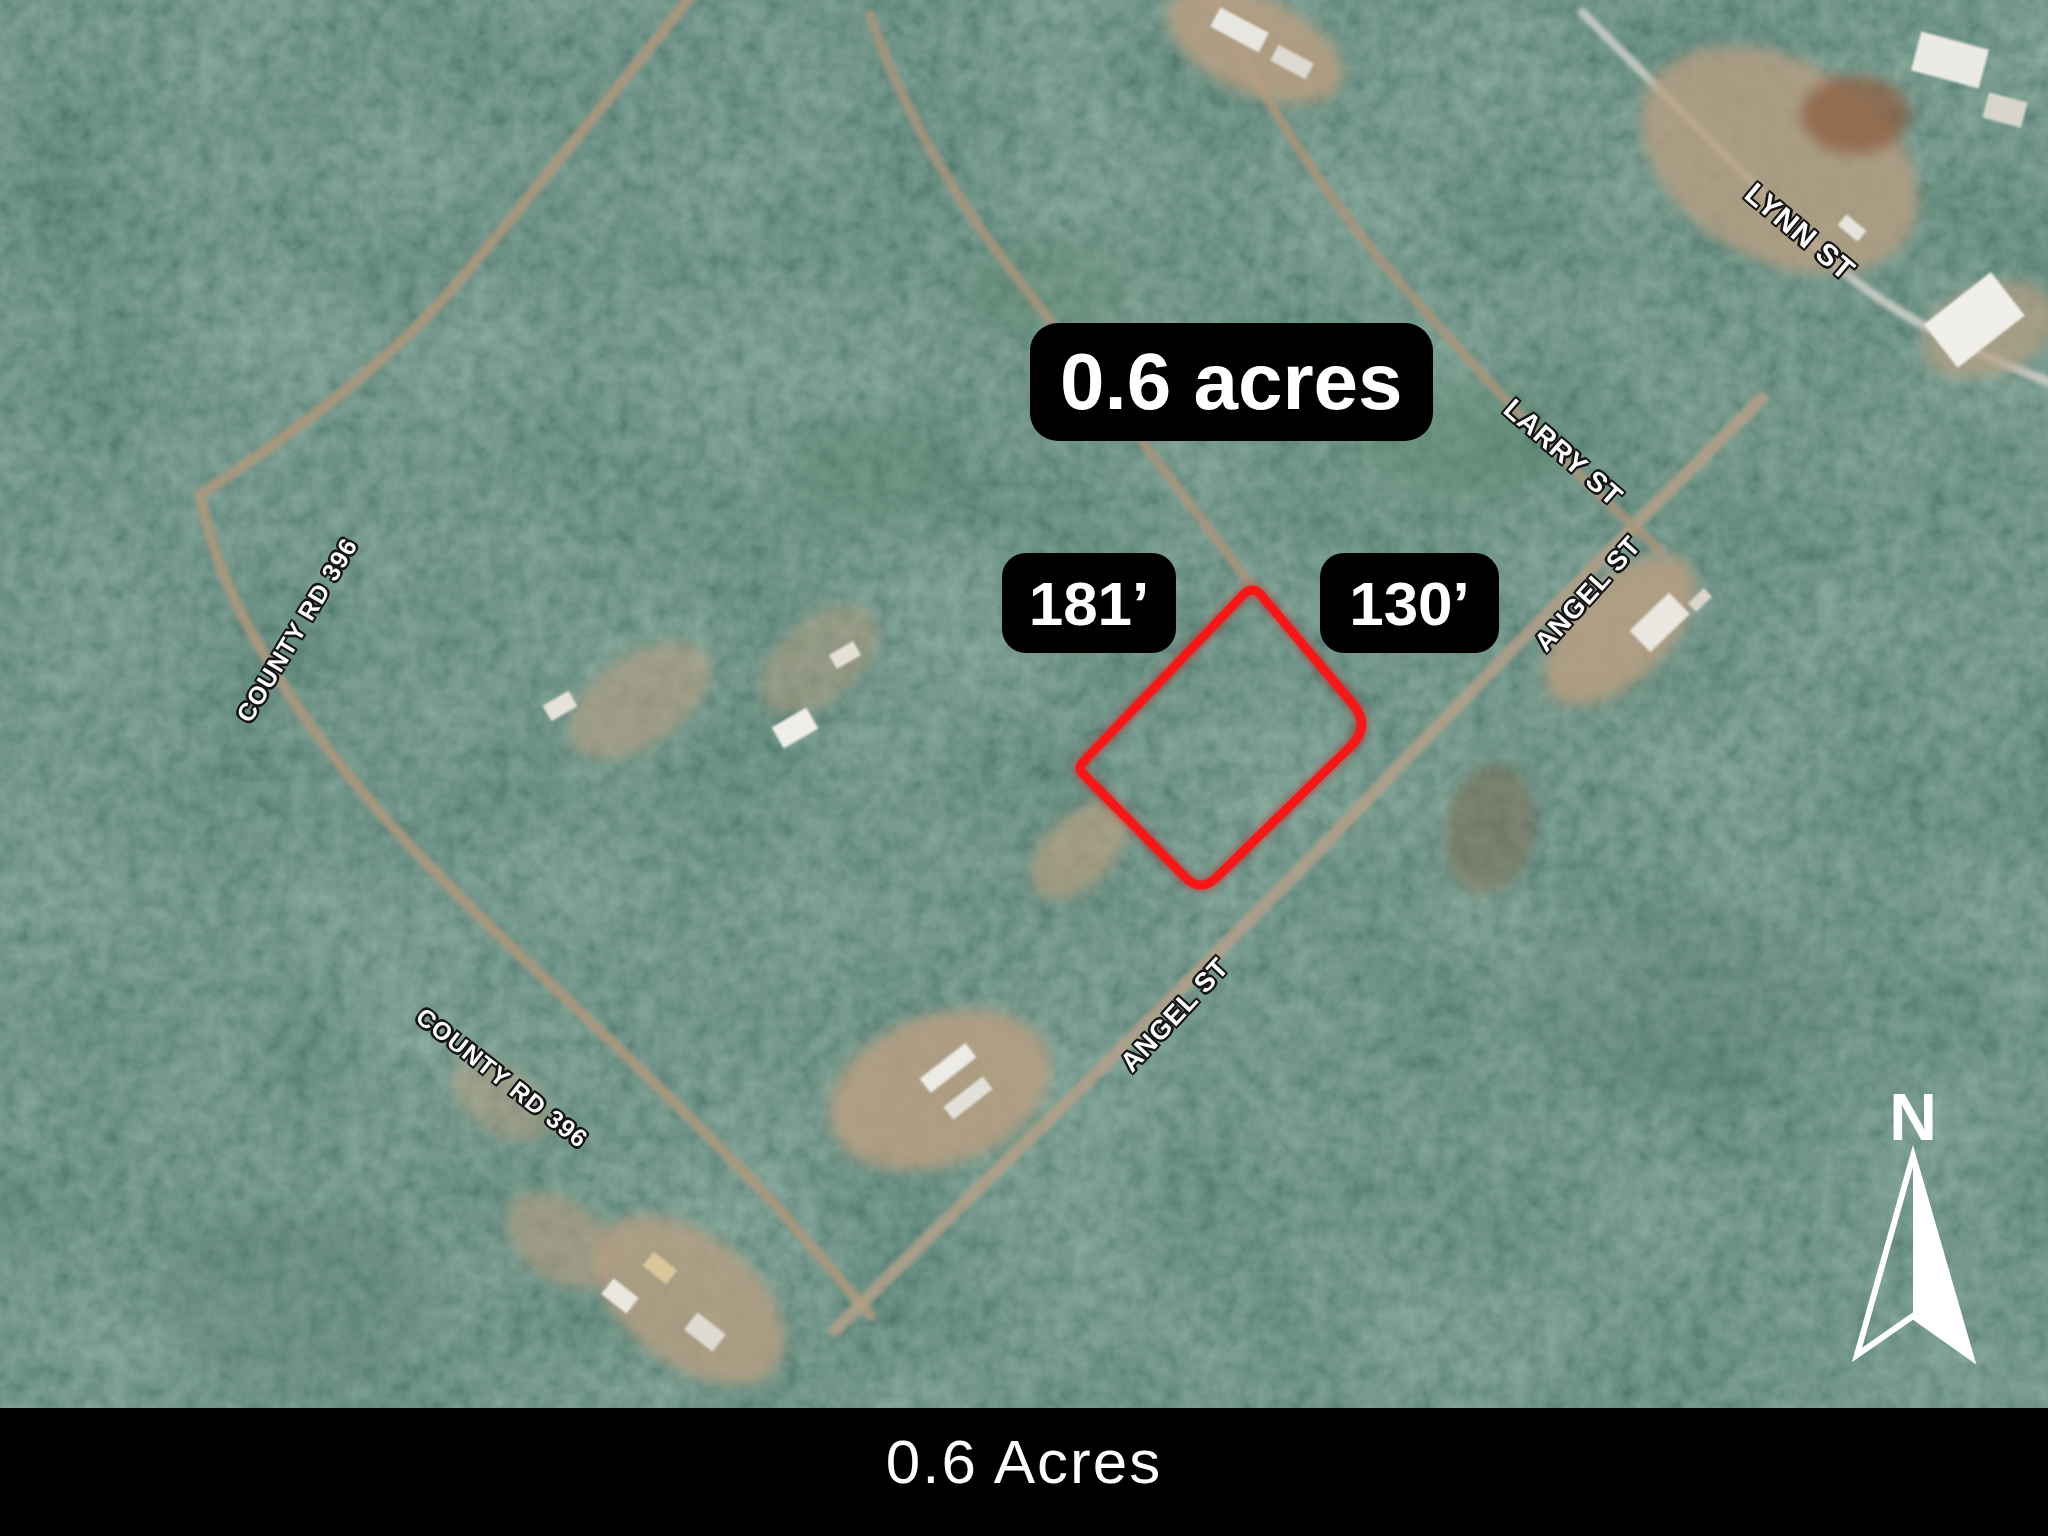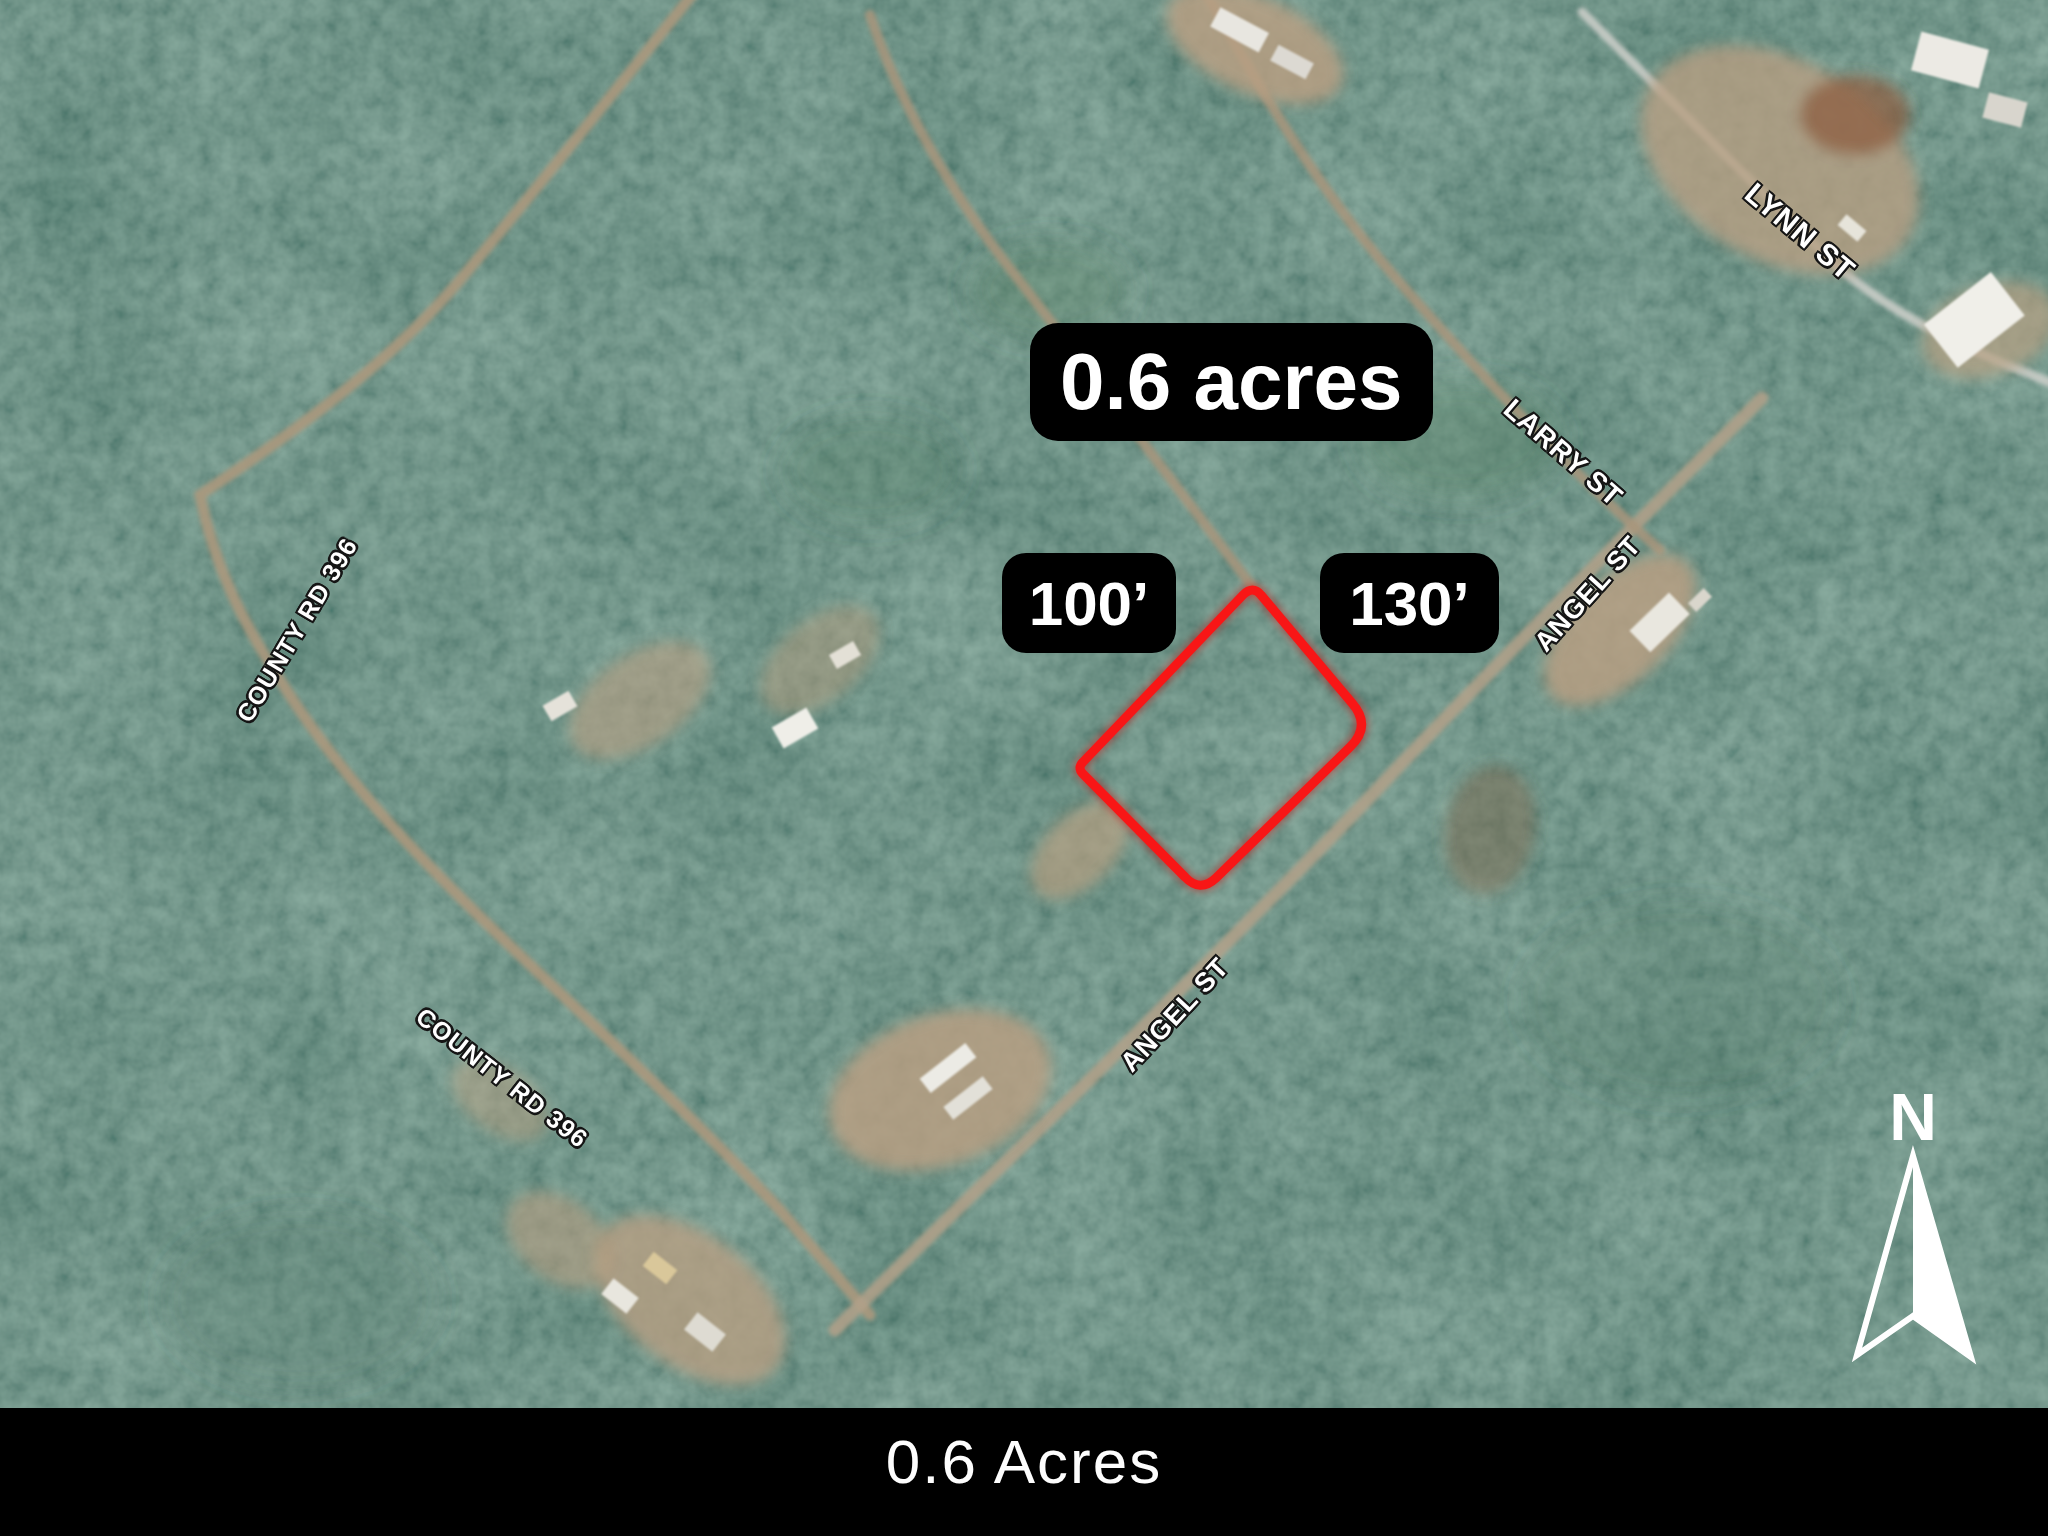--- a/index.html
+++ b/index.html
@@ -140,21 +140,21 @@
     </svg>
 
     <div class="street-label" style="left:1800px;top:232px;font-size:30px;transform:translate(-50%,-50%) rotate(40deg);">LYNN ST</div>
     <div class="street-label" style="left:1563px;top:453px;font-size:28px;transform:translate(-50%,-50%) rotate(41deg);">LARRY ST</div>
     <div class="street-label" style="left:1588px;top:594px;font-size:27px;transform:translate(-50%,-50%) rotate(-48deg);">ANGEL ST</div>
     <div class="street-label" style="left:1175px;top:1015px;font-size:27px;transform:translate(-50%,-50%) rotate(-47deg);">ANGEL ST</div>
     <div class="street-label" style="left:297px;top:630px;font-size:25px;transform:translate(-50%,-50%) rotate(-59deg);">COUNTY RD 396</div>
     <div class="street-label" style="left:502px;top:1078px;font-size:25px;transform:translate(-50%,-50%) rotate(38deg);">COUNTY RD 396</div>
 
     <div class="badge area">0.6 acres</div>
-    <div class="badge dim-left">100’</div>
+    <div class="badge dim-left">181’</div>
     <div class="badge dim-right">130’</div>
 
     <svg class="compass" width="150" height="295" viewBox="0 0 150 295">
       <text x="73" y="62" text-anchor="middle" fill="#ffffff" font-family="Liberation Sans, sans-serif" font-size="66" font-weight="700">N</text>
       <path d="M 73,78 L 17,277 L 73,238 L 131,279 Z" fill="none" stroke="#ffffff" stroke-width="6" stroke-linejoin="miter"></path>
       <path d="M 73,78 L 131,279 L 73,238 Z" fill="#ffffff"></path>
     </svg>
   </div>
 
   <div class="caption-bar">

